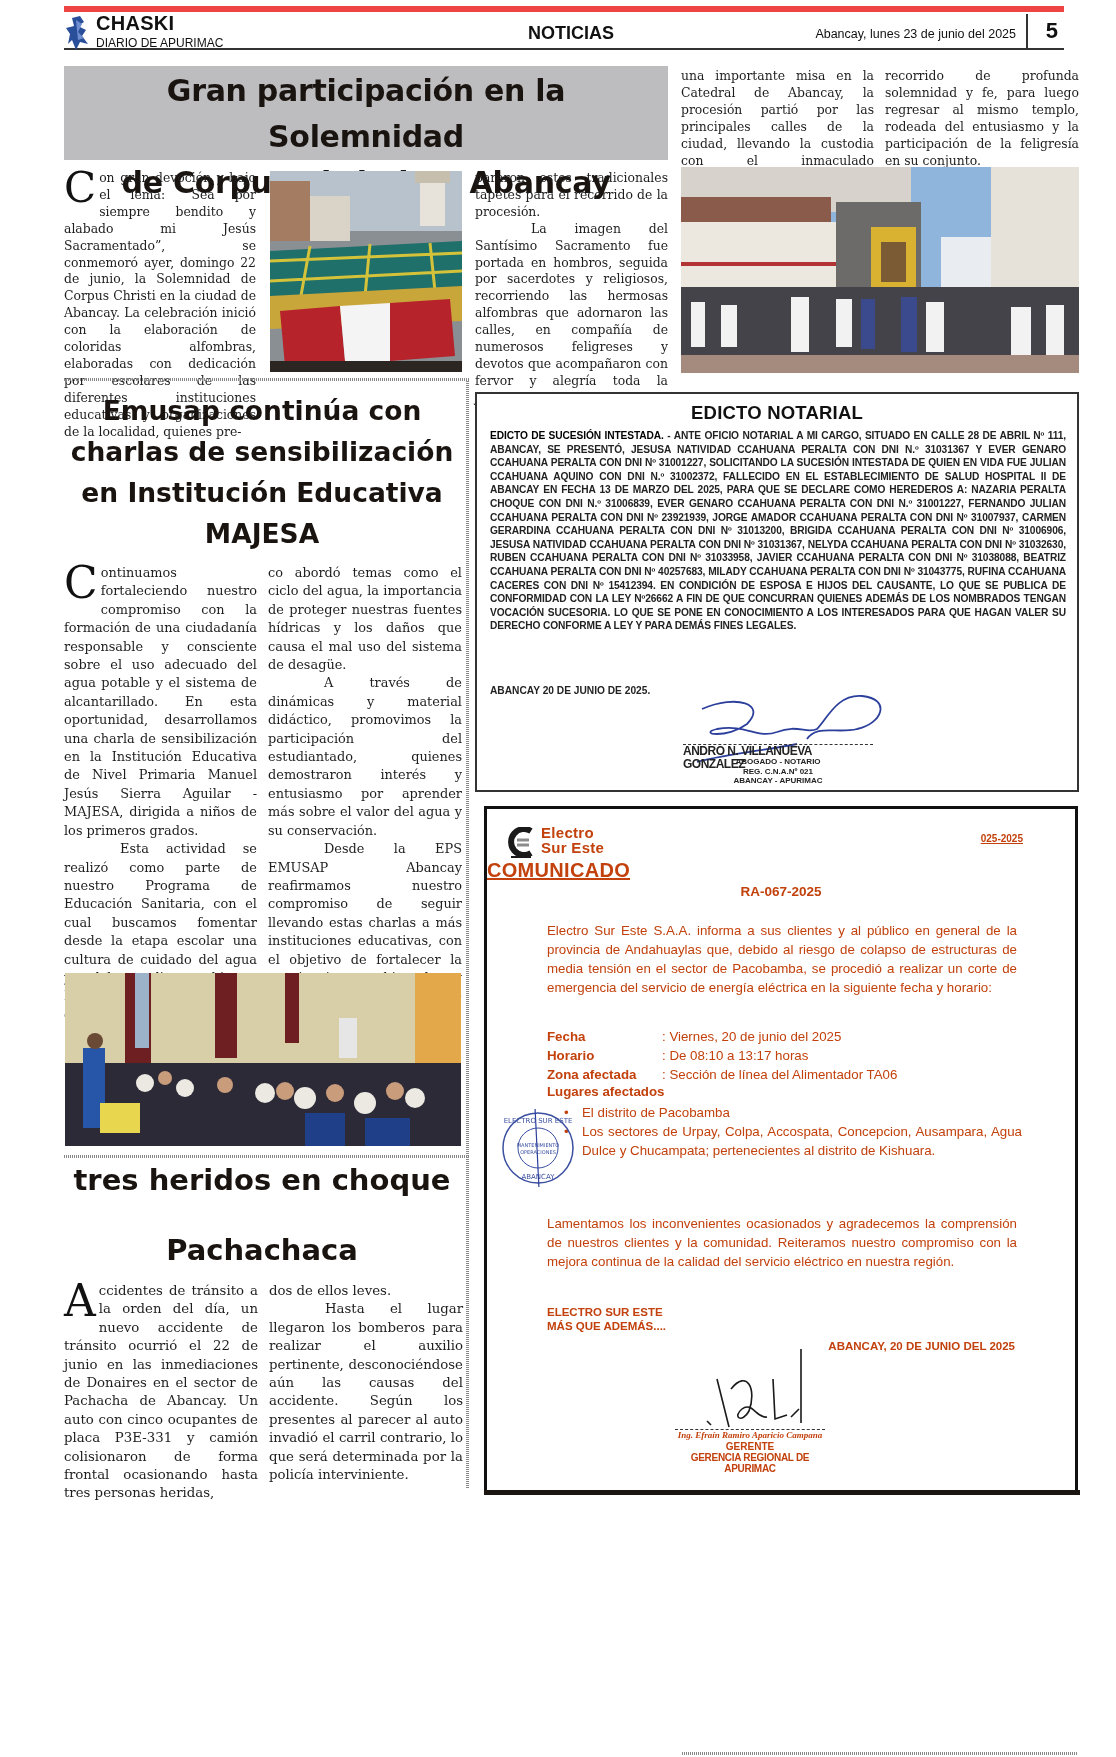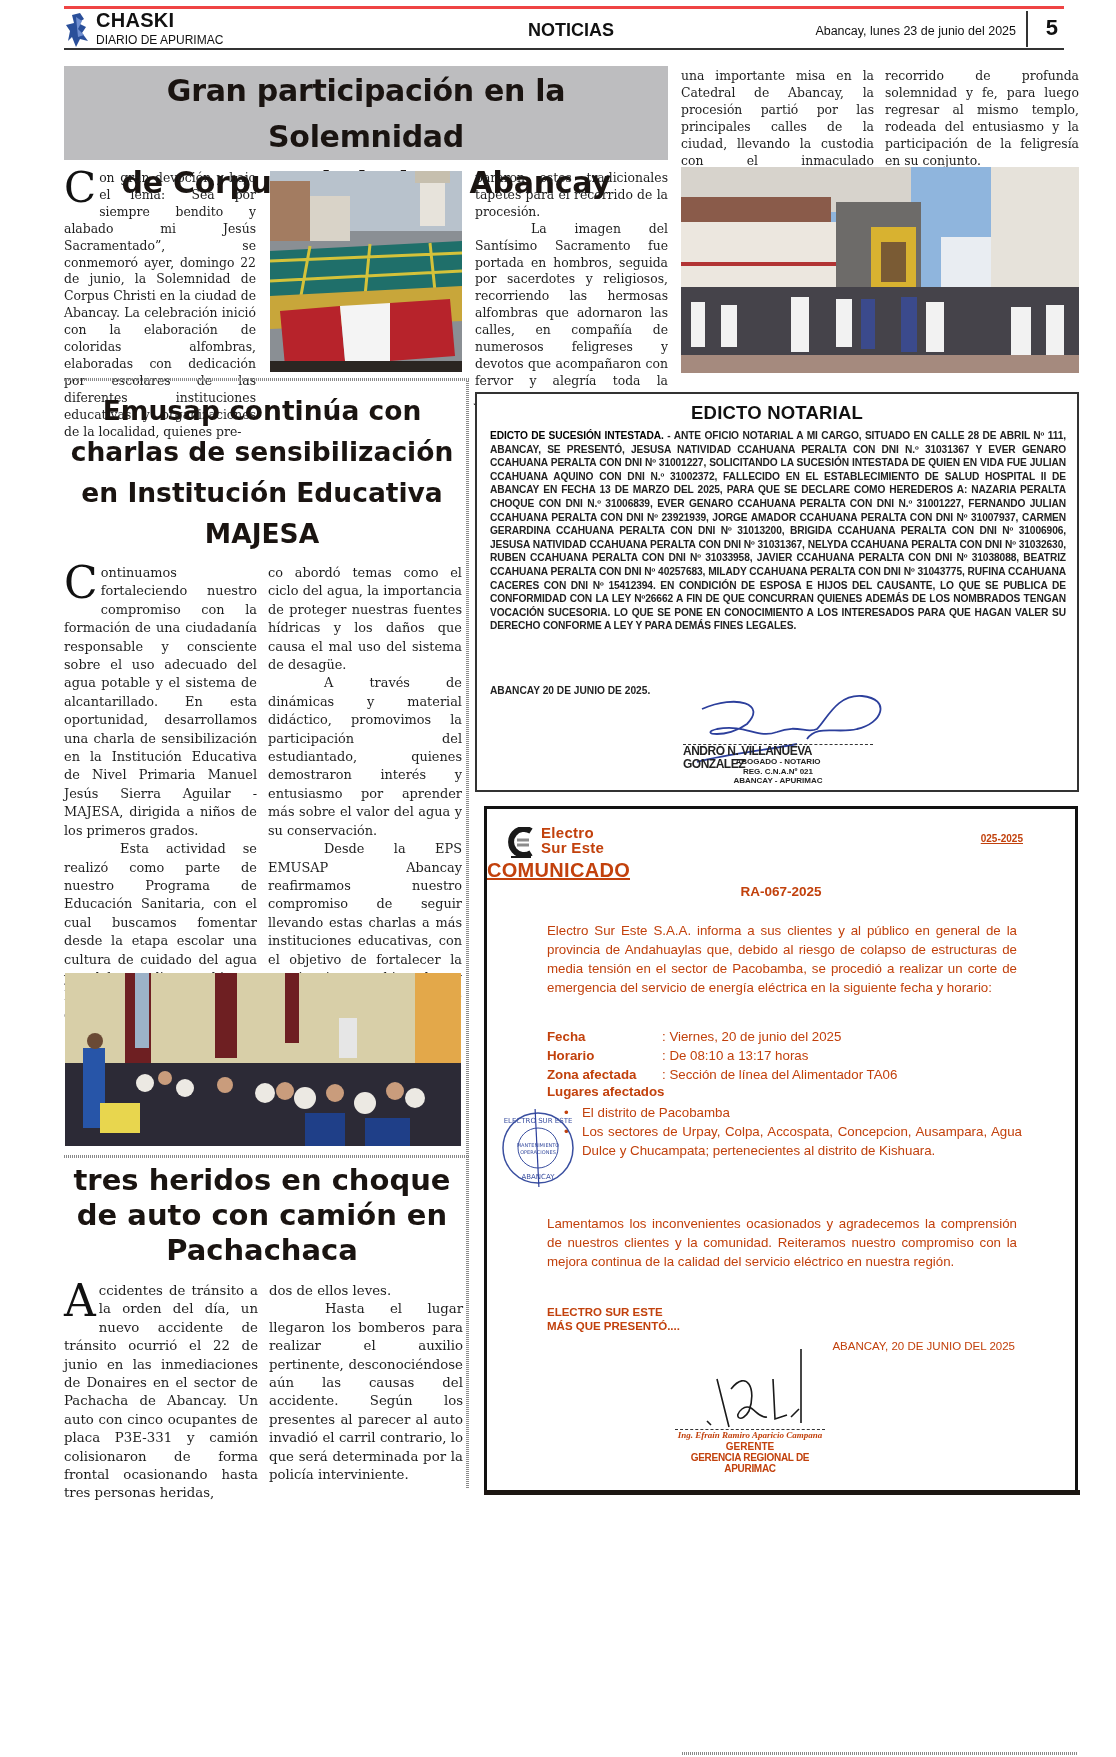--- a/index.html
+++ b/index.html
@@ -1,21 +1,21 @@
 <!DOCTYPE html>
 <html><head>
 <meta charset="utf-8">
 <style>
   * { box-sizing: border-box; margin: 0; padding: 0; }
   html, body { width: 1116px; height: 1757px; background: #ffffff; overflow: hidden; }
   body { position: relative; font-family: "DejaVu Serif", serif; color: #1a1a1a; }
 
   
   .mast { position: absolute; left: 64px; top: 6px; width: 1000px; height: 44px;
-          border-top: 3px solid #ef4444; border-bottom: 2px solid #333; }
+          border-top: 6px solid #ef4444; border-bottom: 2px solid #333; }
   .mast .logo { position: absolute; left: 2px; top: 2px; width: 26px; height: 38px; }
   .mast .brand { position: absolute; left: 32px; top: 1px; font-family: "Liberation Sans", sans-serif;
                  font-weight: bold; font-size: 20px; letter-spacing: 0.3px; color: #111; line-height: 20px; }
   .mast .sub { position: absolute; left: 32px; top: 24px; font-family: "Liberation Sans", sans-serif;
                font-size: 12px; color: #111; line-height: 14px; }
   .mast .section { position: absolute; left: 464px; top: 11px; font-family: "Liberation Sans", sans-serif;
                    font-weight: bold; font-size: 18px; color: #111; }
   .mast .date { position: absolute; right: 48px; top: 15px; font-family: "Liberation Sans", sans-serif;
                 font-size: 12.5px; color: #111; }
   .mast .vsep { position: absolute; right: 36px; top: 2px; width: 2px; height: 36px; background: #333; }
@@ -77,21 +77,21 @@
   .c-fields .row { display: flex; }
   .c-fields .k { width: 115px; font-weight: bold; }
   .c-fields .v { flex: 1; }
   .c-places-h { position: absolute; left: 60px; top: 275px; font-size: 13.3px; font-weight: bold; }
   .c-list { position: absolute; left: 95px; top: 294px; width: 440px; font-size: 13.3px; line-height: 19px; text-align: justify; }
   .c-list li { list-style: none; position: relative; padding-left: 0; }
   .c-list li::before { content: "•"; position: absolute; left: -18px; }
   .c-stamp { position: absolute; left: 12px; top: 300px; width: 78px; height: 78px; }
   .c-closing { position: absolute; left: 60px; top: 405px; width: 470px; font-size: 13.3px; line-height: 19px; text-align: justify; }
   .c-motto { position: absolute; left: 60px; top: 496px; font-size: 11.5px; font-weight: bold; line-height: 14px; }
-  .c-date { position: absolute; right: 60px; top: 531px; font-size: 11.5px; }
+  .c-date { position: absolute; right: 60px; top: 531px; font-size: 11.5px; font-weight: bold; }
   .c-sig { position: absolute; left: 200px; top: 540px; width: 140px; height: 80px; }
   .c-sig-name { position: absolute; left: 188px; top: 620px; width: 150px; text-align: center; border-top: 1px dashed #333;
                 font-size: 9px; font-style: italic; font-weight: bold; font-family: "Liberation Serif", serif; }
   .c-sig-role { position: absolute; left: 178px; top: 632px; width: 170px; text-align: center; font-size: 10px; font-weight: bold; line-height: 11px; }
   .c-sig-role .small { font-size: 10px; letter-spacing: -0.3px; }
 </style>
 </head>
 <body>
 
 <header class="mast">
@@ -229,21 +229,21 @@
     <rect x="18" y="75" width="22" height="80" fill="#2755a8"></rect>
     <circle cx="30" cy="68" r="8" fill="#6a4a35"></circle>
     <rect x="35" y="130" width="40" height="30" fill="#e8d64e"></rect>
   </svg>
 </div>
 
 <div class="dotted-h" style="left:64px; top:1155px; width:406px;"></div>
 
 <h2 class="headline" style="left:64px; top:1163px; width:396px; font-size:29px; line-height:35px;">
   <span>tres heridos en choque</span><br>
-  <span>de auto con camión en</span><br>
+  <br>
   <span>Pachachaca</span>
 </h2>
 
 <div class="col-text" style="left:64px; top:1282px; width:194px; line-height:18.4px; font-size:13.3px;">
   <p><span class="dropcap" style="line-height:36px; font-size:44px;">A</span><span>ccidentes de tránsito a la orden del día, un nuevo accidente de tránsito ocurrió el 22 de junio en las inmediaciones de Donaires en el sector de Pachacha de Abancay. Un auto con cinco ocupantes de placa P3E-331 y camión colisionaron de forma frontal ocasionando hasta tres personas heridas,</span></p>
 </div>
 <div class="col-text" style="left:269px; top:1282px; width:194px; line-height:18.4px; font-size:13.3px;">
   <p>dos de ellos leves.</p>
   <p class="indent">Hasta el lugar llegaron los bomberos para realizar el auxilio pertinente, desconociéndose aún las causas del accidente. Según los presentes al parecer al auto invadió el carril contrario, lo que será determinada por la policía interviniente.</p>
 </div>
@@ -306,21 +306,21 @@
     <text x="39" y="14" font-size="7" text-anchor="middle" fill="#3a4fa0" font-family="DejaVu Sans, sans-serif">ELECTRO SUR ESTE</text>
     <text x="39" y="38" font-size="5" text-anchor="middle" fill="#3a4fa0" font-family="DejaVu Sans, sans-serif">MANTENIMIENTO</text>
     <text x="39" y="45" font-size="5" text-anchor="middle" fill="#3a4fa0" font-family="DejaVu Sans, sans-serif">OPERACIONES</text>
     <text x="39" y="70" font-size="7" text-anchor="middle" fill="#3a4fa0" font-family="DejaVu Sans, sans-serif">ABANCAY</text>
     <path d="M36 -2 L40 80" stroke="#2c3f9c" stroke-width="1.2"></path>
   </svg>
 
   <div class="c-closing">Lamentamos los inconvenientes ocasionados y agradecemos la comprensión de nuestros clientes y la comunidad. Reiteramos nuestro compromiso con la mejora continua de la calidad del servicio eléctrico en nuestra región.</div>
   <div class="c-motto">
     <div>ELECTRO SUR ESTE</div>
-    <div>MÁS QUE PRESENTÓ....</div>
+    <div>MÁS QUE ADEMÁS....</div>
   </div>
   <div class="c-date">ABANCAY, 20 DE JUNIO DEL 2025</div>
   <svg class="c-sig" viewBox="0 0 140 80">
     <path d="M20 72 L24 76 M30 30 L42 78 M44 40 C60 20 70 40 62 62 C55 75 45 68 55 60 C65 52 70 70 80 68 M86 30 L88 70 L100 66 M104 68 L112 60 M114 0 L114 74" fill="none" stroke="#1a1a1a" stroke-width="1.6"></path>
   </svg>
   <div class="c-sig-name">Ing. Efraín Ramiro Aparicio Campana</div>
   <div class="c-sig-role">
     <div>GERENTE</div>
     <div class="small">GERENCIA REGIONAL DE APURIMAC</div>
   </div>

